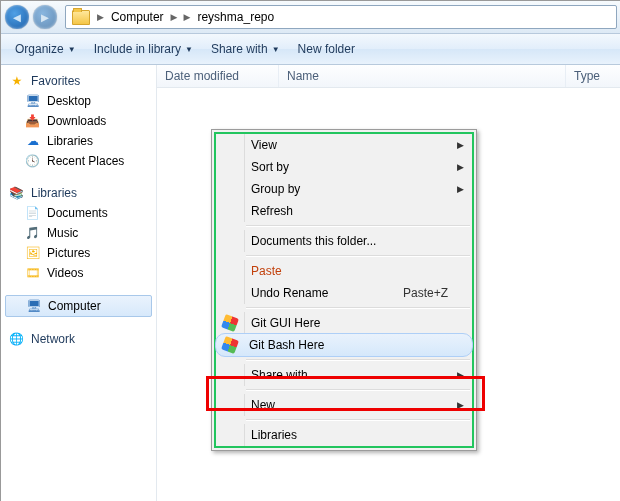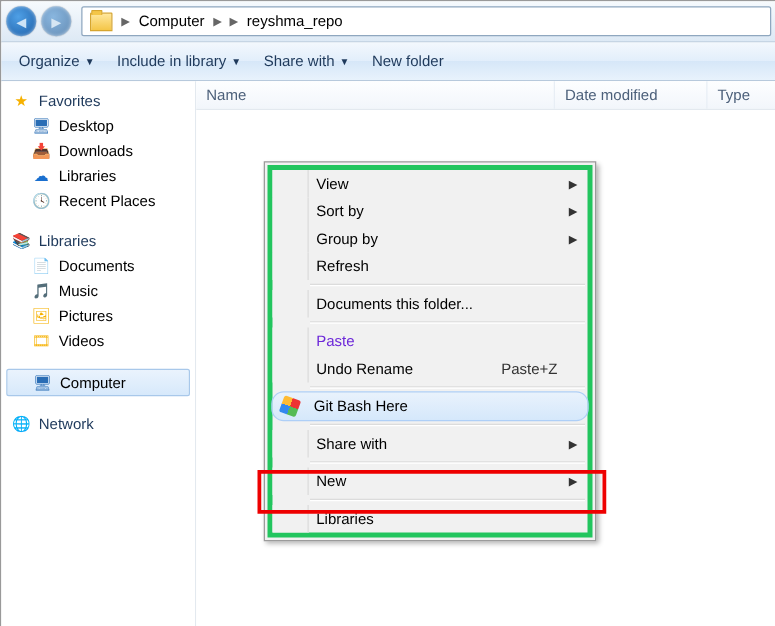--- a/index.html
+++ b/index.html
@@ -24,25 +24,25 @@
 .side-head{display:flex;align-items:center;gap:6px;padding:2px 8px;color:#1e395b}
 .side-item{display:flex;align-items:center;gap:6px;padding:2px 8px 2px 24px;color:#000}
 .side-item.sel{background:linear-gradient(#eaf3fd,#d7e9fb);border:1px solid #a8c8ea;border-radius:2px;margin:0 4px;padding-left:20px}
 .ico{width:16px;height:16px;display:inline-flex;align-items:center;justify-content:center;font-size:12px}
 
 .content{flex:1;background:#fff;position:relative}
 .colheads{height:22px;border-bottom:1px solid #e3e9ef;display:flex;align-items:center;color:#4c607a;background:linear-gradient(#fdfeff,#f2f6fb)}
 .colheads span{padding:0 8px;border-right:1px solid #e8eef5;height:100%;display:flex;align-items:center}
 
 .ctx{position:absolute;left:210px;top:128px;width:260px;background:#f1f1f1;border:1px solid #9b9b9b;box-shadow:2px 2px 4px rgba(0,0,0,.3);padding:2px}
-.ctx-inner{background:#f1f1f1;border:4px solid #22c55e}
+.ctx-inner{background:#f1f1f1;border:2px solid #22c55e}
 .ctx-item{height:22px;display:flex;align-items:center;padding-right:8px;position:relative}
 .ctx-gutter{width:28px;height:100%;display:flex;align-items:center;justify-content:center;border-right:1px solid #dcdcdc;margin-right:6px;background:#f1f1f1}
 .ctx-item.sep{height:0;border-top:1px solid #dcdcdc;border-bottom:1px solid #fff;margin:3px 2px 3px 30px;padding:0}
-.ctx-item.disabled{color:#6d28d9}
+.ctx-item.disabled{color:#c2410c}
 .ctx-item .sub{position:absolute;right:8px;font-size:9px;color:#333}
 .ctx-item .sc{position:absolute;right:24px;color:#333}
 .ctx-item.hov{background:linear-gradient(#e9f2fc,#d5e8fb);border:1px solid #aecff7;border-radius:10px;margin:-1px}
 .ctx-item.hov .ctx-gutter{background:transparent;border-right:none;margin-right:5px}
 .redbox{position:absolute;border:3px solid #e00;left:205px;top:375px;width:273px;height:29px;pointer-events:none}
 
 .i-star{color:#f6b100}
 .i-desk{color:#2a6db5}
 .i-dl{color:#f6b100}
 .i-cloud{color:#1a6fcf}
@@ -147,22 +147,22 @@
       <div class="side-group">
         <div class="side-head">
             <span class="ico i-net">🌐</span>
             <span>Network</span>
           </div>
       </div>
     </div>
 
     <div class="content">
       <div class="colheads">
+        <span style="width:105px">Date modified</span>
         <span style="width:270px">Name</span>
-        <span style="width:105px">Date modified</span>
         <span style="flex:1;border-right:none">Type</span>
       </div>
     </div>
   </div>
 
   <div class="ctx">
     <div class="ctx-inner">
       <div class="ctx-item">
           <span class="ctx-gutter"></span>
           <span>View</span>
@@ -191,20 +191,26 @@
       <div class="ctx-item disabled">
           <span class="ctx-gutter"></span>
           <span>Paste</span>
         </div>
       <div class="ctx-item">
           <span class="ctx-gutter"></span>
           <span>Undo Rename</span>
           <span class="sc">Paste+Z</span>
         </div>
       <div class="ctx-item sep"></div>
+      <div class="ctx-item">
+          <span class="ctx-gutter">
+            <span class="git-ico"></span>
+          </span>
+          <span>Git GUI Here</span>
+        </div>
       <div class="ctx-item hov">
           <span class="ctx-gutter">
             <span class="git-ico"></span>
           </span>
           <span>Git Bash Here</span>
         </div>
       <div class="ctx-item sep"></div>
       <div class="ctx-item">
           <span class="ctx-gutter"></span>
           <span>Share with</span>

